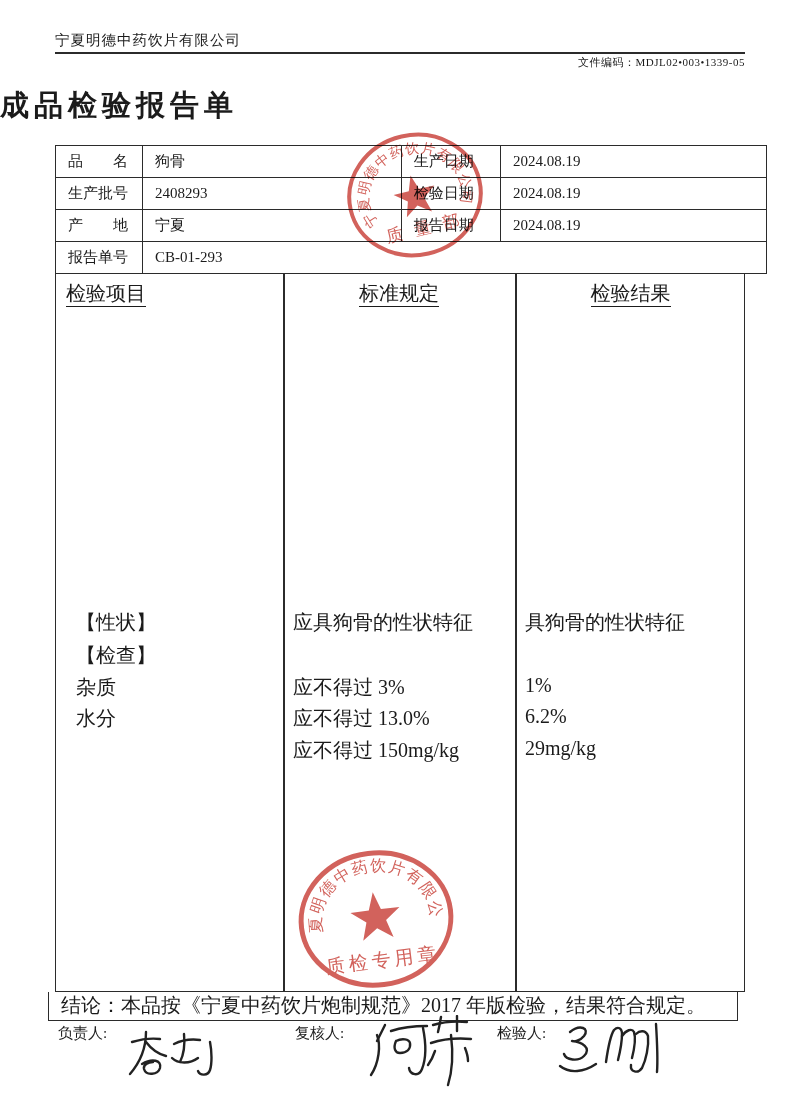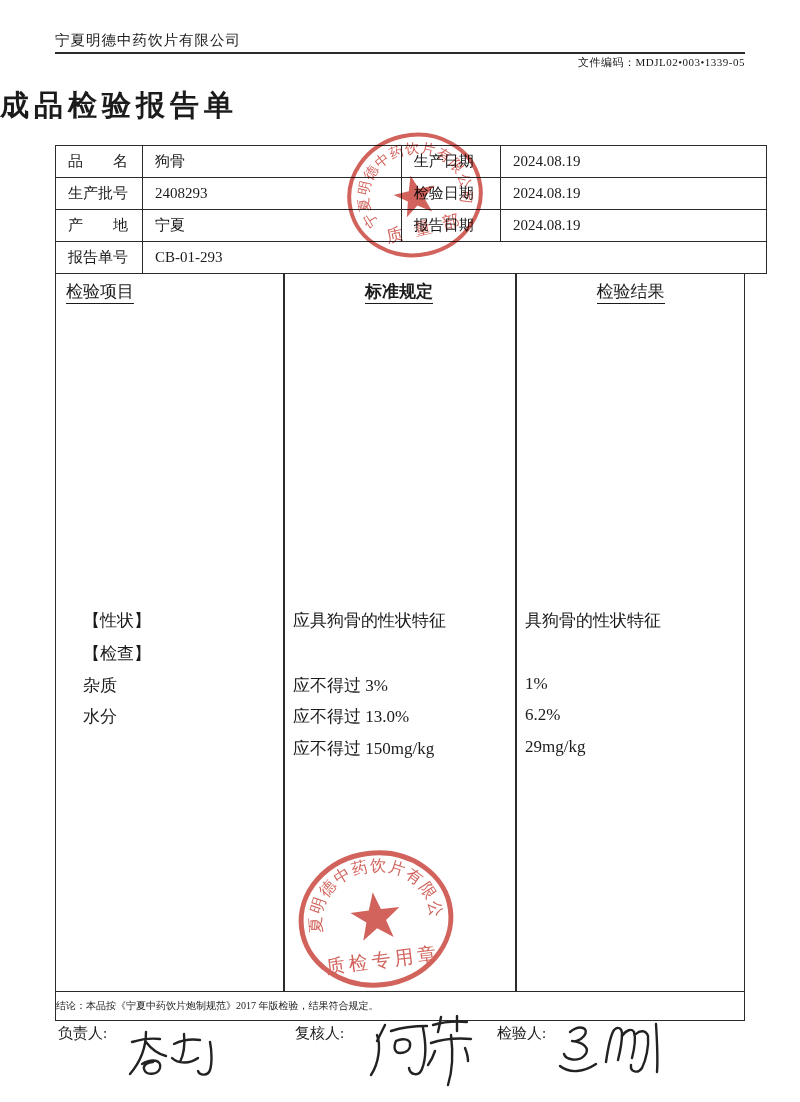--- a/index.html
+++ b/index.html
@@ -41,42 +41,42 @@
     white-space: nowrap;
   }
   td.c-label  { width: 80px;  padding: 0 8px; }
   td.c-value  { width: 253px; }
   td.c-label2 { width: 97px;  padding: 0 6px; }
   td.c-value2 { width: 260px; }
   .insp {
     position: absolute; left: 55px; top: 273px;
     width: 690px; height: 719px;
     border: 1.5px solid #2b2b2b; border-top: none;
-    font-size: 17px;
+    font-size: 20px;
   }
   .insp .vline { position: absolute; top: 0; bottom: 0; width: 1.5px; background: #2b2b2b; }
   .insp .vline.v1 { left: 227px; }
   .insp .vline.v2 { left: 459px; }
   .insp-head { position: absolute; top: 7px; }
   .insp-head span { border-bottom: 1.2px solid #1b1b1b; padding-bottom: 2px; }
   .h-item { left: 10px; }
-  .h-std  { left: 227px; width: 232px; text-align: center; font-weight: bold; }
+  .h-std  { left: 227px; width: 232px; text-align: center; }
   .h-res  { left: 459px; width: 231px; text-align: center; }
   .insp-row { position: absolute; left: 0; width: 100%; height: 22px; }
   .insp-row .cell { position: absolute; white-space: nowrap; }
-  .cell.item { left: 27px;  width: 210px; }
+  .cell.item { left: 20px;  width: 210px; }
   .cell.std  { left: 237px; width: 215px; }
   .cell.res  { left: 469px; width: 215px; }
   .r0 { top: 336px; } .r1 { top: 369px; } .r2 { top: 401px; }
   .r3 { top: 432px; } .r4 { top: 464px; }
   .conclusion {
-    position: absolute; left: 55px; top: 992px;
+    position: absolute; left: 48px; top: 992px;
     width: 690px; height: 29px;
     border: 1.5px solid #2b2b2b; border-top: none;
-    font-size: 10px; line-height: 27px; 
+    font-size: 20px; line-height: 27px; padding-left: 12px;
     white-space: nowrap;
   }
   .signoff { position: absolute; top: 1024px; font-size: 15px; }
   .s-resp { left: 58px; }
   .s-rev  { left: 295px; }
   .s-insp { left: 497px; }
   .sig { position: absolute; }
   .sig path { fill: none; stroke: #222; stroke-width: 2.4; stroke-linecap: round; stroke-linejoin: round; }
   .stamp { position: absolute; mix-blend-mode: multiply; opacity: .84; }
   .stamp-top    { left: 344px; top: 129px; transform: rotate(-13deg); }

